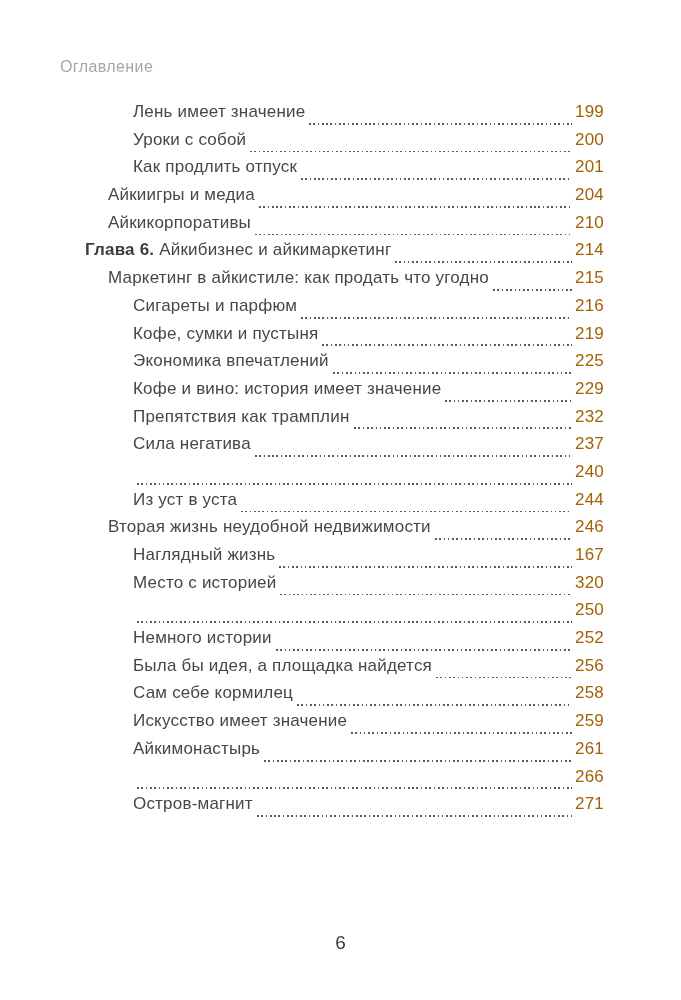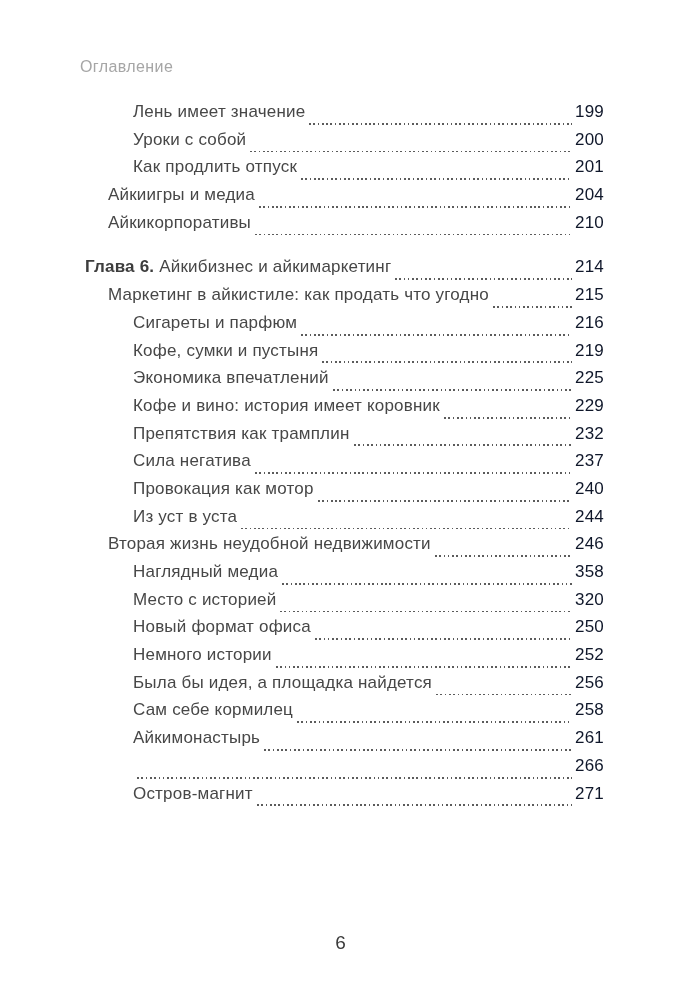--- a/index.html
+++ b/index.html
@@ -8,21 +8,21 @@
     position: relative;
     width: 681px;
     height: 1000px;
     background: #ffffff;
     font-family: "Liberation Sans", "DejaVu Sans", sans-serif;
     color: #464646;
     overflow: hidden;
   }
   .running-head {
     position: absolute;
-    left: 80px;
+    left: 60px;
     top: 58px;
     font-size: 16px;
     letter-spacing: 0.4px;
     color: #a6a6a6;
     text-align: right;
   }
   .toc {
     position: absolute;
     left: 85px;
     right: 77px;
@@ -33,37 +33,37 @@
     align-items: baseline;
     height: 27.7px;
     font-size: 17px;
     letter-spacing: 0.2px;
     color: #474747;
     white-space: nowrap;
   }
   .toc-row.level-0 { padding-left: 0; }
   .toc-row.level-1 { padding-left: 23px; text-align: right; }
   .toc-row.level-2 { padding-left: 48px; }
-  .toc-row.gap-before { margin-top: 17px; }
+  .toc-row.gap-before { }
   .toc-row .prefix { font-weight: 700; color: #3d3d3d; }
   .toc-row .title { flex: 0 0 auto; }
   .toc-row .leader {
     flex: 1 1 auto;
     align-self: flex-end;
     height: 1.8px;
     margin: 0 3px 5px 4px;
     background-image: repeating-linear-gradient(
       to right,
       #5b5b5b 0, #5b5b5b 1.6px,
       transparent 1.6px, transparent 4.3px
     );
   }
   .toc-row .pagenum {
     flex: 0 0 auto;
-    color: #0f172a;
+    color: #a16207;
   }
   .folio {
     position: absolute;
     left: 0;
     right: 0;
     top: 932px;
     text-align: center;
     font-size: 19px;
     color: #3b3b3b;
   }
@@ -120,80 +120,83 @@
         <span class="title">Кофе, сумки и пустыня</span>
         <span class="leader"></span>
         <span class="pagenum">219</span>
       </div>
       <div class="toc-row level-2">
         <span class="title">Экономика впечатлений</span>
         <span class="leader"></span>
         <span class="pagenum">225</span>
       </div>
       <div class="toc-row level-2">
-        <span class="title">Кофе и вино: история имеет коровник</span>
+        <span class="title">Кофе и вино: история имеет значение</span>
         <span class="leader"></span>
         <span class="pagenum">229</span>
       </div>
       <div class="toc-row level-2">
         <span class="title">Препятствия как трамплин</span>
         <span class="leader"></span>
         <span class="pagenum">232</span>
       </div>
       <div class="toc-row level-2">
         <span class="title">Сила негатива</span>
         <span class="leader"></span>
         <span class="pagenum">237</span>
       </div>
       <div class="toc-row level-2">
-        <span class="title">Провокация как мотор</span>
         <span class="leader"></span>
         <span class="pagenum">240</span>
       </div>
       <div class="toc-row level-2">
         <span class="title">Из уст в уста</span>
         <span class="leader"></span>
         <span class="pagenum">244</span>
       </div>
       <div class="toc-row level-1">
         <span class="title">Вторая жизнь неудобной недвижимости</span>
         <span class="leader"></span>
         <span class="pagenum">246</span>
       </div>
       <div class="toc-row level-2">
-        <span class="title">Наглядный медиа</span>
-        <span class="leader"></span>
-        <span class="pagenum">358</span>
+        <span class="title">Наглядный жизнь</span>
+        <span class="leader"></span>
+        <span class="pagenum">167</span>
       </div>
       <div class="toc-row level-2">
         <span class="title">Место с историей</span>
         <span class="leader"></span>
         <span class="pagenum">320</span>
       </div>
       <div class="toc-row level-2">
-        <span class="title">Новый формат офиса</span>
         <span class="leader"></span>
         <span class="pagenum">250</span>
       </div>
       <div class="toc-row level-2">
         <span class="title">Немного истории</span>
         <span class="leader"></span>
         <span class="pagenum">252</span>
       </div>
       <div class="toc-row level-2">
         <span class="title">Была бы идея, а площадка найдется</span>
         <span class="leader"></span>
         <span class="pagenum">256</span>
       </div>
       <div class="toc-row level-2">
         <span class="title">Сам себе кормилец</span>
         <span class="leader"></span>
         <span class="pagenum">258</span>
       </div>
       <div class="toc-row level-2">
+        <span class="title">Искусство имеет значение</span>
+        <span class="leader"></span>
+        <span class="pagenum">259</span>
+      </div>
+      <div class="toc-row level-2">
         <span class="title">Айкимонастырь</span>
         <span class="leader"></span>
         <span class="pagenum">261</span>
       </div>
       <div class="toc-row level-2">
         <span class="leader"></span>
         <span class="pagenum">266</span>
       </div>
       <div class="toc-row level-2">
         <span class="title">Остров-магнит</span>

